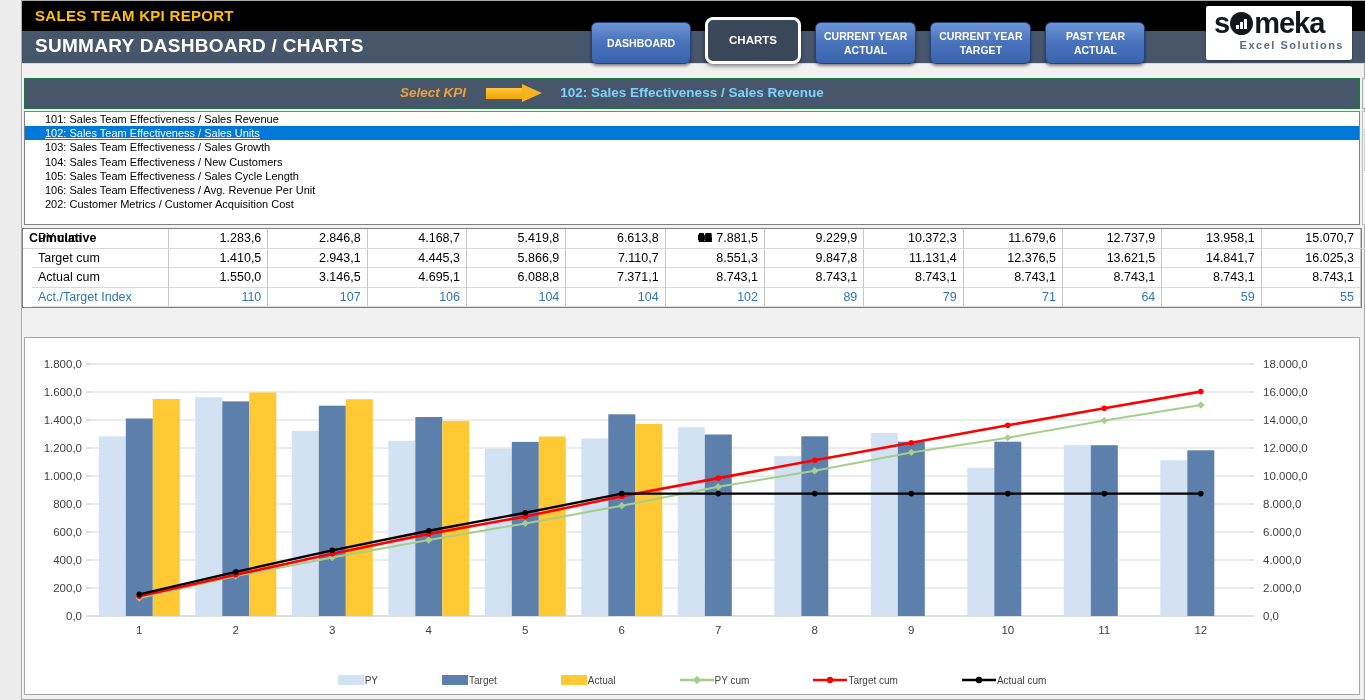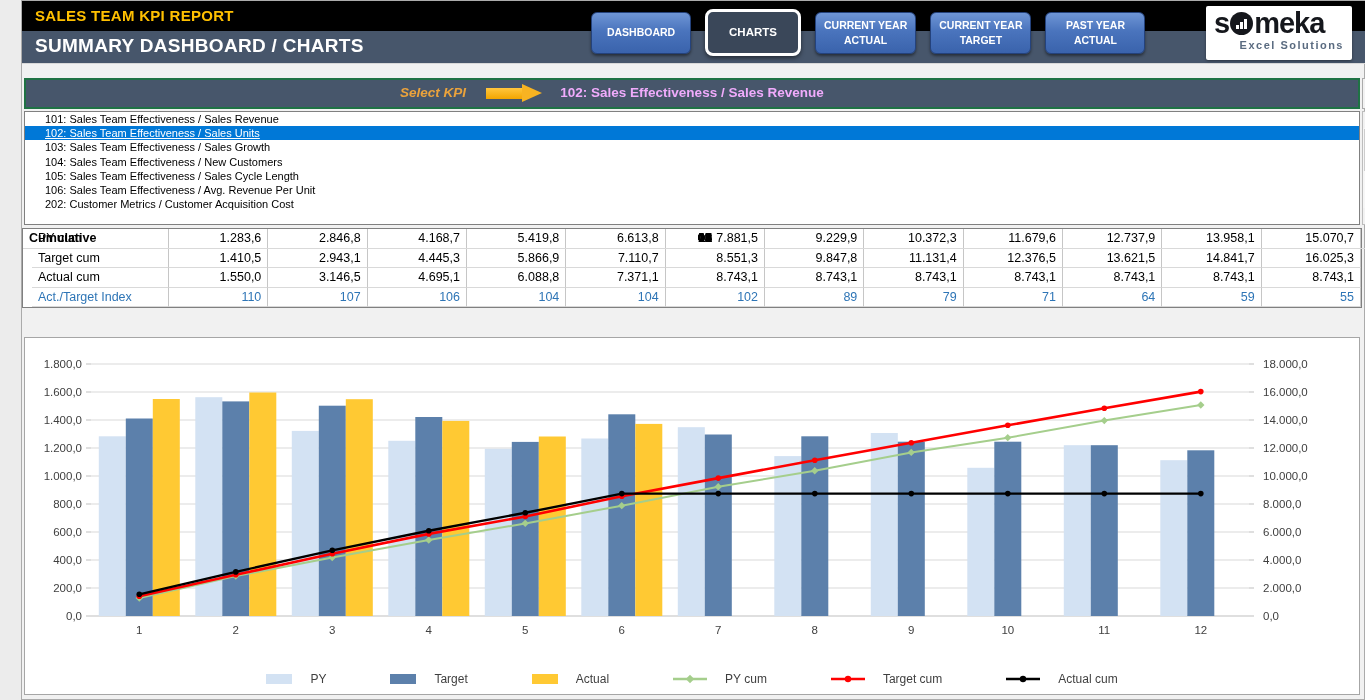--- a/index.html
+++ b/index.html
@@ -6,21 +6,21 @@
   html,body { width:1365px; height:700px; overflow:hidden;
     font-family:"Liberation Sans", sans-serif; background:#ECECEC; }
   .frame { position:absolute; inset:0; border:1px solid #ABABAB; background:#F1F1F1;margin-left:21px; }
 
   
   .hdr { position:absolute; left:0; top:0; width:1365px; height:63px; }
   .hdr-black { position:absolute; left:0; top:0; width:100%; height:30px; background:#000; }
   .hdr-slate { position:absolute; left:0; top:30px; width:100%; height:33px; background:#47566B; border-bottom:1px solid #D8D8D8; }
   .t1 { position:absolute; left:13px; top:6px; color:#FFC000; font-size:15px; font-weight:bold; letter-spacing:.3px; }
   .t2 { position:absolute; left:13px; top:34px; color:#FFF; font-size:19px; font-weight:bold; letter-spacing:.3px; }
-  .btnrow { position:absolute; left:550px; top:0; height:63px; display:flex; align-items:center; gap:14px;padding-left:19px; }
+  .btnrow { position:absolute; left:550px; top:0; height:63px; display:flex; align-items:flex-end; gap:14px;padding-left:19px; }
   .navbtn { min-width:100px; height:42px; padding:2px 8px; border-radius:6px;
     background:linear-gradient(#6E95D5,#4A74BD 45%,#3A63AC); border:1px solid #24427C;
     color:#FFF; font-size:10.5px; font-weight:bold; text-align:center;
     display:flex; align-items:center; justify-content:center; white-space:pre-line; line-height:1.35;
     box-shadow:0 2px 3px rgba(0,0,0,.45); cursor:pointer; }
   .navbtn.active { background:#3A4759; border:3px solid #FFF; height:47px; min-width:96px; font-size:11.5px;
     border-radius:8px; box-shadow:0 2px 4px rgba(0,0,0,.5); }
   .logo { position:absolute; right:35px; top:5px; width:146px; height:54px; background:#FFF;
     border-radius:2px; box-shadow:0 1px 3px rgba(0,0,0,.4); padding:2px 8px 0 8px; }
   .logo-word { font-size:29px; font-weight:bold; color:#15171C; letter-spacing:-1px; line-height:30px; display:flex; align-items:center; }
@@ -31,21 +31,21 @@
 
   
   .selbar { position:absolute; left:2px; top:77px; width:1336px; height:31px; background:#47566B;
     border:2px solid #1F7244; }
   .sel-label { position:absolute; left:250px; top:5px; width:190px; text-align:right;
     color:#EBA33C; font-size:13.5px; font-weight:bold; font-style:italic; }
   .sel-arrow { position:absolute; left:460px; top:4px; width:58px; height:19px; }
   .sel-arrow .shaft { position:absolute; left:0; top:4px; width:36px; height:11px; background:linear-gradient(#FFC63D,#F2A500); }
   .sel-arrow .head { position:absolute; left:36px; top:0; width:0; height:0;
     border-top:9.5px solid transparent; border-bottom:9.5px solid transparent; border-left:20px solid #F7B322; }
-  .sel-value { position:absolute; left:0; right:0; top:5px; text-align:center; color:#f0abfc; font-size:13.5px; font-weight:bold; }
+  .sel-value { position:absolute; left:0; right:0; top:5px; text-align:center; color:#7dd3fc; font-size:13.5px; font-weight:bold; }
   .dropbtn { position:absolute; left:1340px; top:77px; width:23px; height:31px; background:#F2F2F2;
     border:1px solid #ABABAB; cursor:pointer; }
   .dropbtn .caret { position:absolute; left:6px; top:13px; width:0; height:0;
     border-left:5px solid transparent; border-right:5px solid transparent; border-top:6px solid #555; }
 
   
   .listbox { position:absolute; left:2px; top:110px; width:1336px; height:114px; background:#FFF;
     border:1px solid #808080; overflow:hidden; }
   .list-item { height:14.2px; line-height:14.2px; font-size:11px; color:#000; padding-left:20px; cursor:pointer; white-space:nowrap; }
   .list-item.selected { background:#0078D7; color:#FFF;text-decoration:underline; }
@@ -63,21 +63,21 @@
   .tcell { height:19.6px; line-height:19.6px; font-size:12.5px; border-right:1px solid #C6C6C6;
     border-bottom:1px solid #D9D9D9; padding:0 6px; white-space:nowrap; overflow:hidden; }
   .tcell.hdr { font-weight:bold; color:#000; }
   .tcell.center { text-align:center; }
   .tcell.num { text-align:right; }
   .tcell.idx { color:#2E75B6; }
 
   
   .chartbox { position:absolute; left:2px; top:336px; width:1336px; height:358px; background:#FFF; border:1px solid #A6A6A6; }
   .legend { position:absolute; left:0; right:0; bottom:8px; display:flex; justify-content:center; gap:64px; }
-  .leg-item { display:flex; align-items:center; gap:18px; font-size:12px; color:#3F3F3F; }
+  .leg-item { display:flex; align-items:center; gap:1px; font-size:10px; color:#3F3F3F; }
   .leg-sw { width:26px; height:10px; display:inline-block; }
   text { font-family:"Liberation Sans", sans-serif; }
 </style>
 </head>
 <body>
 
 <div class="frame">
 
   <div class="hdr">
     <div class="hdr-black"></div>

